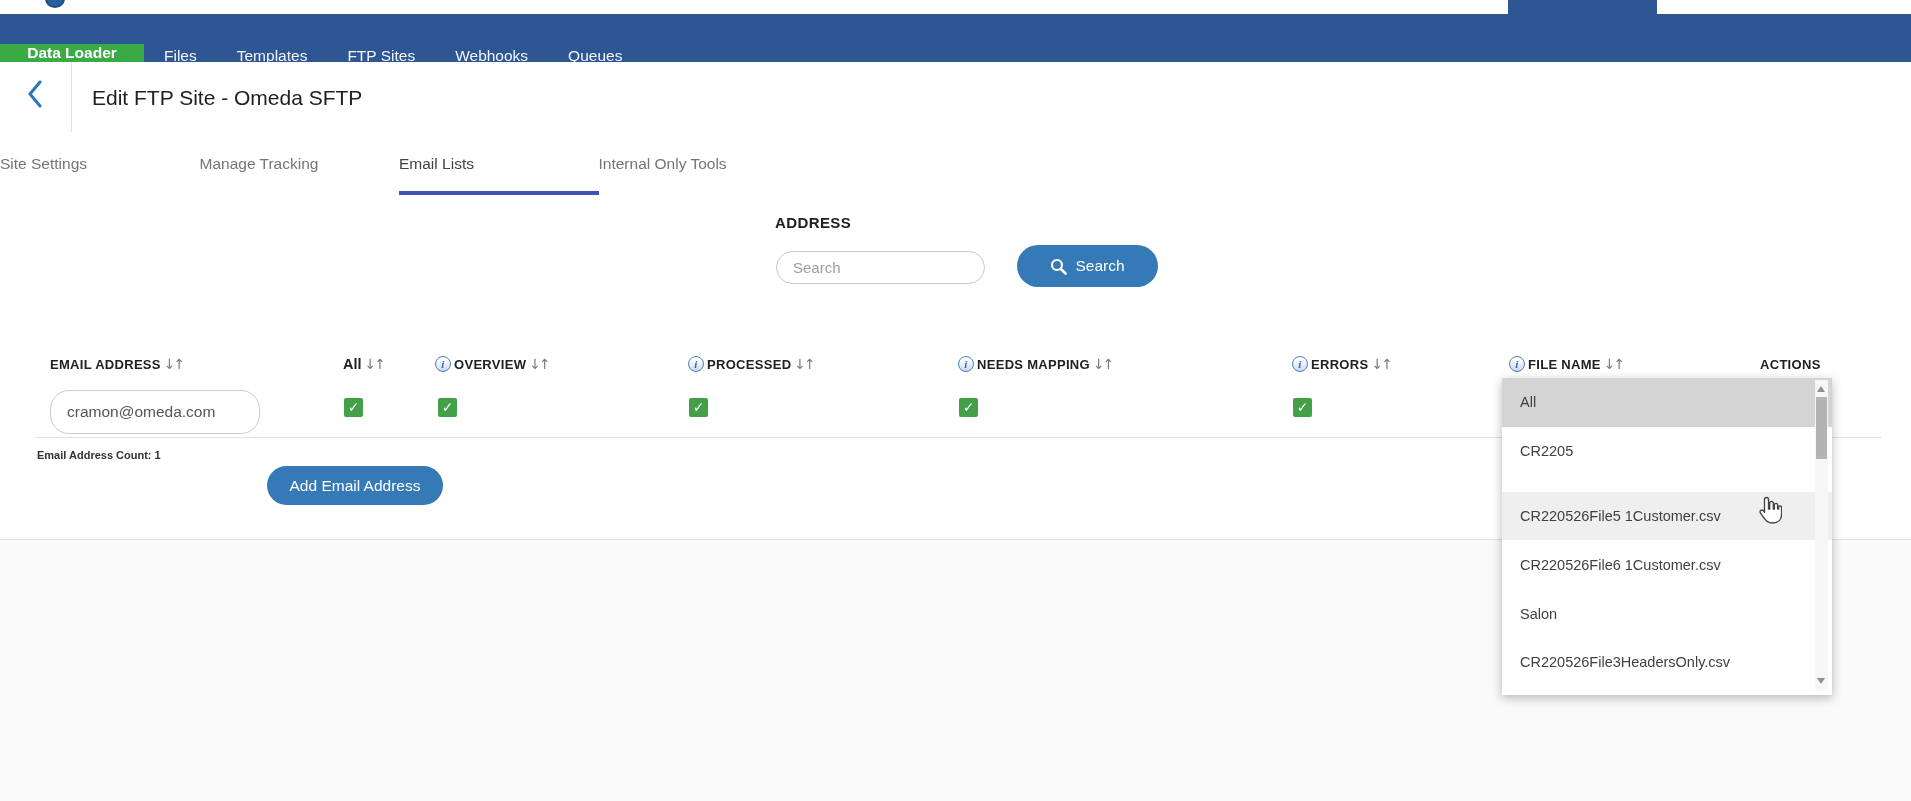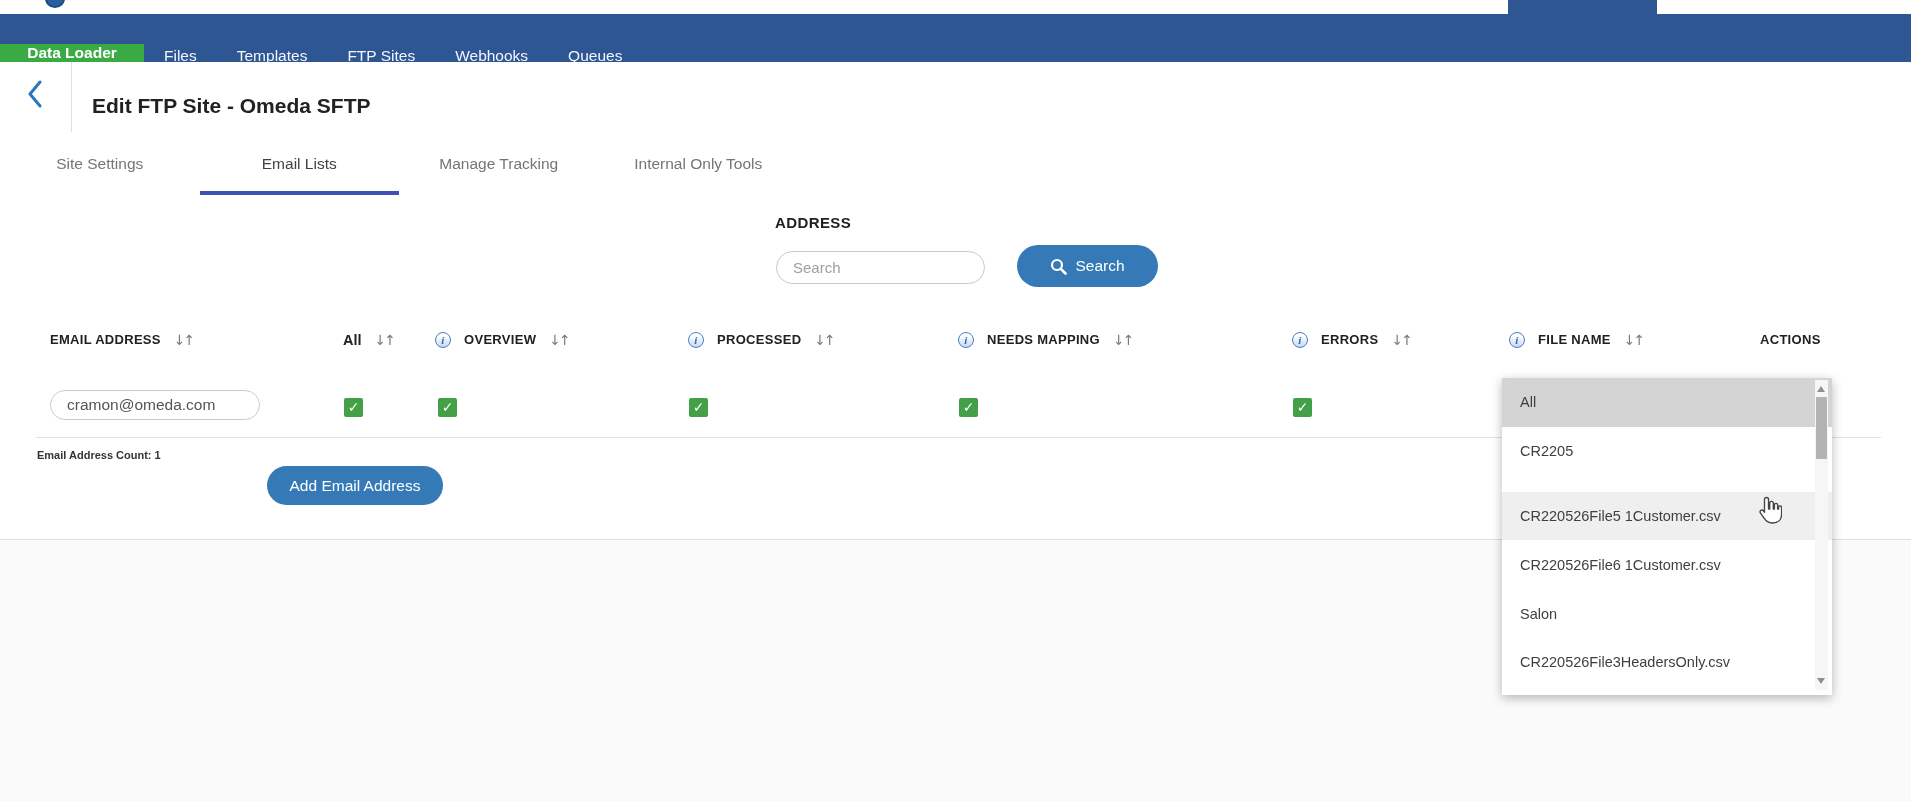--- a/index.html
+++ b/index.html
@@ -14,41 +14,41 @@
   .top-tab { position:absolute; left:1508px; top:0; width:149px; height:14px; background:#2e5693; }
   
   .navbar { position:absolute; top:14px; left:0; width:1911px; height:48px; background:#2e5693; display:flex; align-items:flex-end; }
   .brand { width:144px; background:#3aaa45; color:#fff; font-weight:bold; font-size:15.5px; display:flex; align-items:center; justify-content:center; cursor:pointer; }
   .nav-items { display:flex; align-items:center; }
   .nav-item { color:#f2f6fc; font-size:15.5px; padding:8px 20px; height:38px; line-height:48px; cursor:pointer; }
   
   .page-header { position:absolute; top:62px; left:0; width:1911px; height:70px; background:#fff; }
   .back-btn { position:absolute; left:18px; top:14px; width:34px; height:40px; display:flex; align-items:center; justify-content:center; cursor:pointer; }
   .header-vdiv { position:absolute; left:71px; top:0; width:1px; height:70px; background:#e0e0e0; }
-  .page-title { position:absolute; left:92px; top:24px; font-size:21px; font-weight:bold; color:#212121;margin-top:8px; }
+  .page-title { position:absolute; left:92px; top:24px; font-size:21px; font-weight:normal; color:#212121; }
   
   .tabs { position:absolute; top:132px; left:0; height:63px; display:flex; }
-  .tab { width:199.5px; height:63px; line-height:63px; text-align:center; font-size:15.5px; color:#757575; position:relative; cursor:pointer; }
+  .tab { width:199.5px; height:63px; line-height:63px; text-align:left; font-size:15.5px; color:#757575; position:relative; cursor:pointer; }
   .tab.active { color:#424242; }
   .tab.active .underline { position:absolute; left:0; bottom:0; width:100%; height:4px; background:#3f51b5; }
   
   .filter-label { position:absolute; left:775px; top:214px; font-size:15px; font-weight:bold; color:#212121; letter-spacing:.4px; }
   .search-input { position:absolute; left:776px; top:251px; width:209px; height:33px; border:1px solid #c9c9c9; border-radius:17px; padding:0 16px; font-size:15px; color:#616161; outline:none; font-family:"Liberation Sans", sans-serif; }
   .search-input::placeholder { color:#9e9e9e; }
   .search-btn { position:absolute; left:1017px; top:245px; width:141px; height:42px; background:#357ab7; border:none; border-radius:21px; color:#fff; font-size:15.5px; display:flex; align-items:center; justify-content:center; gap:8px; cursor:pointer; font-family:"Liberation Sans", sans-serif; }
   
   .thead { position:absolute; top:332px; left:0; width:1911px; height:40px; }
   .thead-border { position:absolute; top:371px; left:36px; width:1845px; height:1px; background:#dadada; }
-  .th { position:absolute; display:flex; align-items:flex-start; gap:13px; font-size:13px; font-weight:bold; color:#212121; letter-spacing:.3px; white-space:nowrap; height:40px; }
+  .th { position:absolute; display:flex; align-items:flex-end; gap:3px; font-size:13px; font-weight:bold; color:#212121; letter-spacing:.3px; white-space:nowrap; height:40px; }
   .th-all { font-size:14.5px; letter-spacing:0; }
   .sort-ic { font-size:14px; color:#7a7a7a; letter-spacing:-2px; font-weight:normal; cursor:pointer; font-family:"DejaVu Sans", sans-serif; }
   .info-ic { width:16px; height:16px; border-radius:50%; border:1px solid #4a7fc1; background:linear-gradient(180deg,#ffffff 20%,#c9d8ef 100%); color:#2f6bbf; font:italic bold 11px "Liberation Serif", serif; display:flex; align-items:center; justify-content:center; cursor:pointer; flex:0 0 auto; }
   .trow { position:absolute; top:372px; left:0; width:1911px; height:66px; }
   .trow-border { position:absolute; top:437px; left:36px; width:1845px; height:1px; background:#e0e0e0; }
-  .email-input { position:absolute; left:50px; top:390px; width:210px; height:30px; border:1px solid #ccc; border-radius:19px; padding:0 16px; font-size:15.5px; color:#555; outline:none; font-family:"Liberation Sans", sans-serif; }
+  .email-input { position:absolute; left:50px; top:390px; width:210px; height:44px; border:1px solid #ccc; border-radius:19px; padding:0 16px; font-size:15.5px; color:#555; outline:none; font-family:"Liberation Sans", sans-serif; }
   .cb { position:absolute; top:398px; width:19px; height:19px; background:#43a047; border-radius:2px; color:#fff; font-size:14px; line-height:19px; text-align:center; cursor:pointer; }
   
   .count-label { position:absolute; left:37px; top:449px; font-size:11px; font-weight:bold; color:#333; }
   .add-btn { position:absolute; left:267px; top:466px; width:176px; height:39px; background:#357ab7; color:#fff; border:none; border-radius:20px; font-size:15.5px; cursor:pointer; font-family:"Liberation Sans", sans-serif; }
   .card-bottom { position:absolute; top:539px; left:0; width:1911px; height:1px; background:#e0e0e0; }
   .page-bg-bottom { position:absolute; top:540px; left:0; width:1911px; height:261px; background:#fafafa; }
   
   .dropdown { position:absolute; left:1502px; top:378px; width:330px; height:317px; background:#fff; box-shadow:0 3px 10px rgba(0,0,0,.28); overflow:hidden; z-index:5; }
   .dd-item { height:48.8px; display:flex; align-items:center; padding-left:18px; font-size:14.5px; color:#3f3f3f; cursor:pointer; white-space:nowrap; }
   .dd-item.selected { background:#d4d4d4; }
@@ -88,22 +88,22 @@
             <polyline points="13,2 3,14 13,26" fill="none" stroke="#2878be" stroke-width="3" stroke-linecap="round" stroke-linejoin="round"></polyline>
           </svg>
       </span>
     </div>
     <div class="header-vdiv"></div>
     <div class="page-title">Edit FTP Site - Omeda SFTP</div>
   </div>
 
   <div class="tabs">
     <div class="tab">Site Settings</div>
+    <div class="tab">Manage Tracking</div>
     <div class="tab active"><span>Email Lists</span><span class="underline"></span></div>
-    <div class="tab">Manage Tracking</div>
     <div class="tab">Internal Only Tools</div>
   </div>
 
   <div class="filter-label">ADDRESS</div>
   <input class="search-input" placeholder="Search" style="">
   <button class="search-btn">
     <span style="display:flex;">
       <svg width="17" height="17" viewBox="0 0 17 17">
           <circle cx="7" cy="7" r="5" fill="none" stroke="#fff" stroke-width="2.2"></circle>
           <line x1="10.8" y1="10.8" x2="15.5" y2="15.5" stroke="#fff" stroke-width="2.6" stroke-linecap="round"></line>

